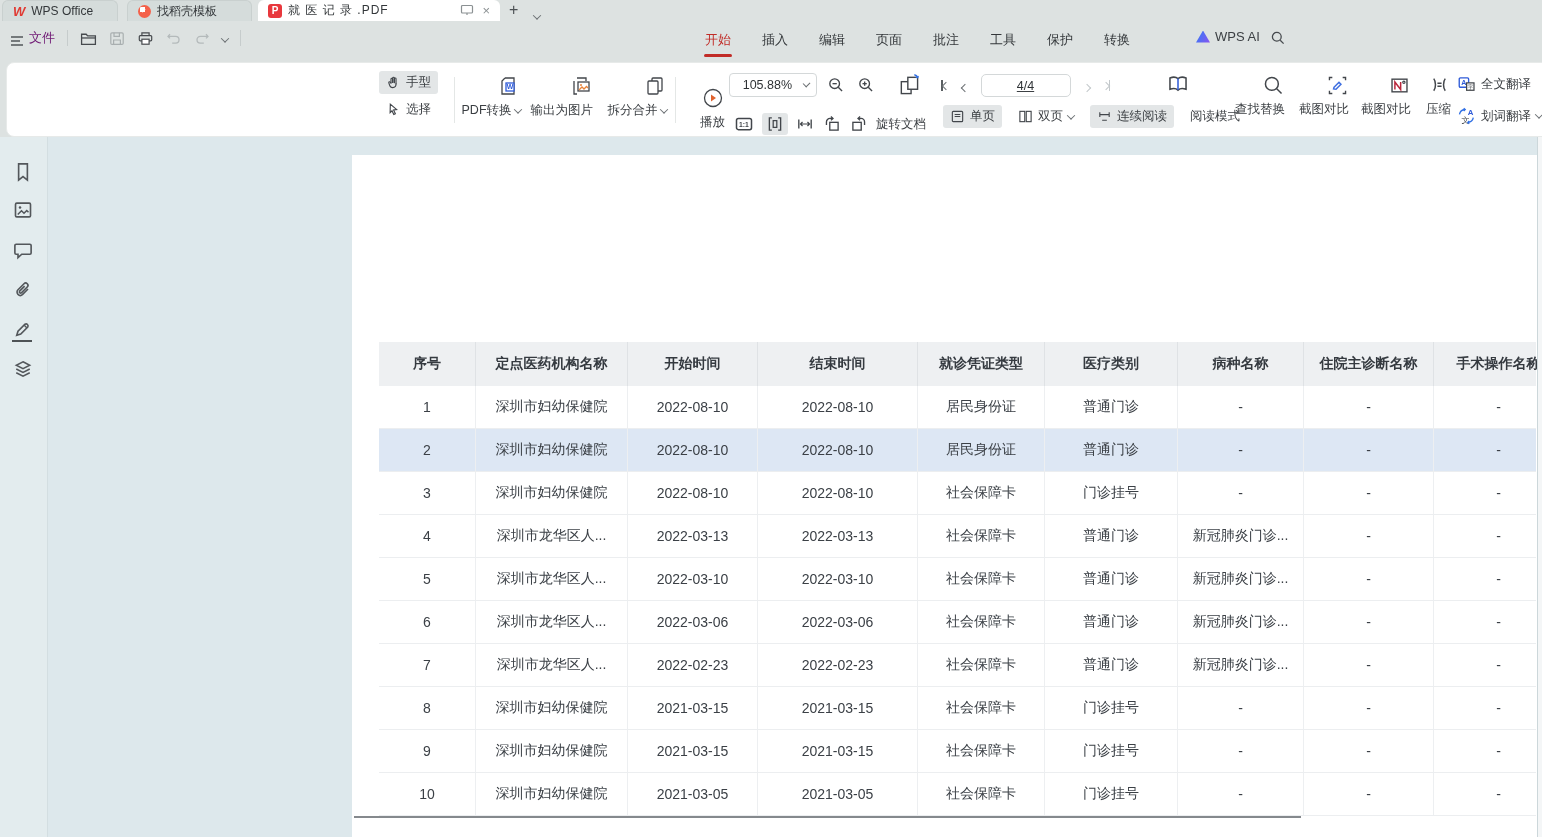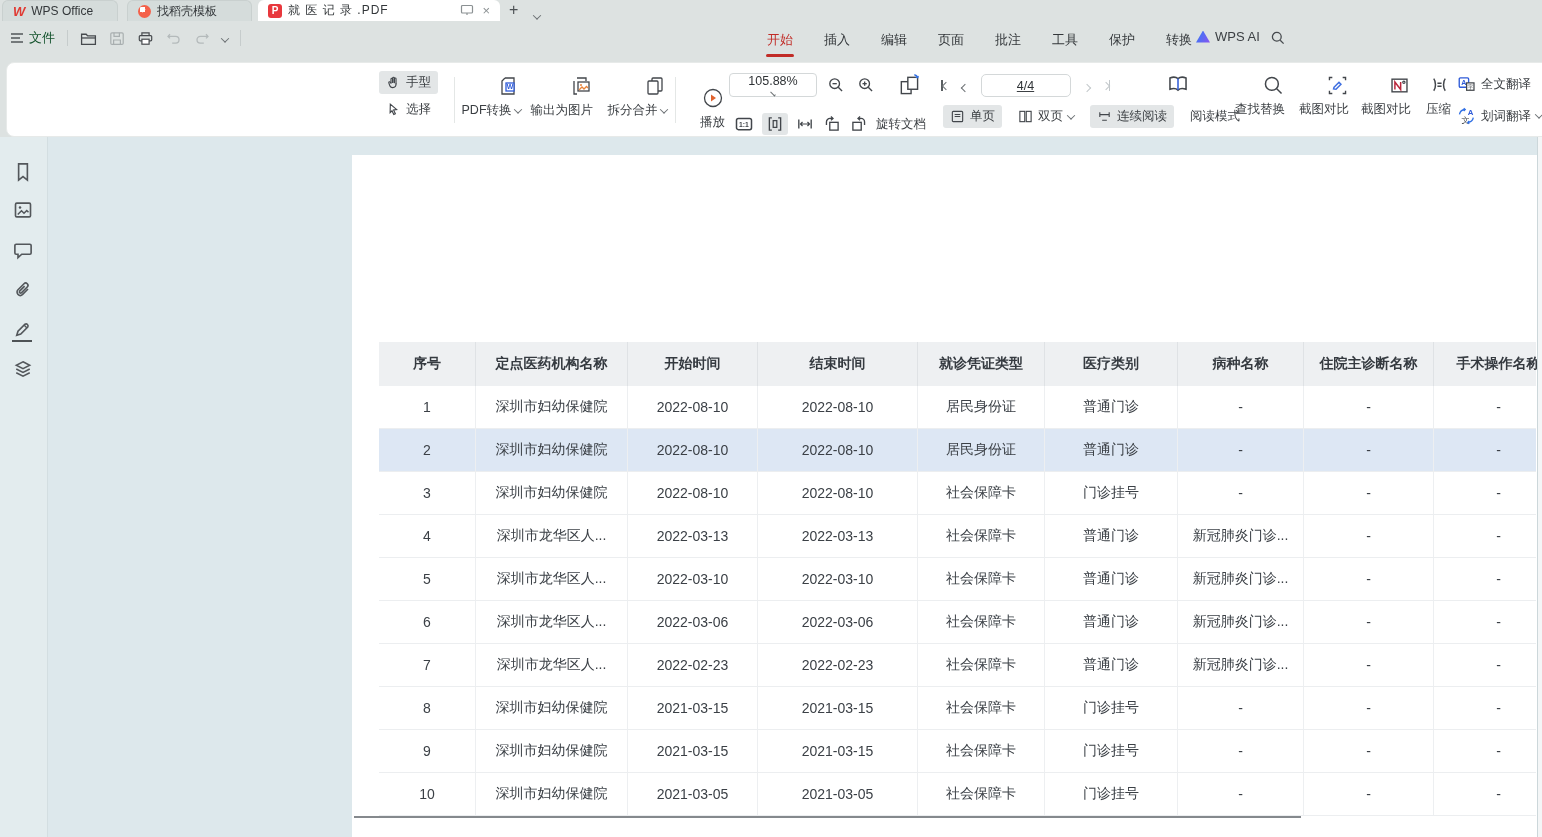--- a/index.html
+++ b/index.html
@@ -19,23 +19,23 @@
   .dk-logo { width:13px; height:13px; border-radius:50%;
     background:radial-gradient(circle at 35% 35%, #ffffff 0 24%, #f4614a 25% 100%); }
   .pdf-logo { width:14px; height:14px; border-radius:3px; background:#e8383d; color:#fff;
     font-size:10px; font-weight:bold; display:flex; align-items:center; justify-content:center; }
   .tab-x { color:#8b9193; font-size:13px; line-height:1; }
   .tabbar-btn { position:absolute; top:1px; font-size:16px; color:#4c5154; }
 
   
   .menurow { position:absolute; left:0; top:21px; right:0; height:41px; background:#dde2e1; }
   .filetools { position:absolute; left:10px; top:8px; display:flex; align-items:center; gap:12px; }
-  .filebtn { display:flex; align-items:center; gap:5px; font-size:13px; color:#14532d; }
+  .filebtn { display:flex; align-items:flex-end; gap:5px; font-size:13px; color:#701a75; }
   .vsep { width:1px; height:16px; background:#c6cccc; }
-  .menus { position:absolute; left:766px; top:6px; display:flex; gap:29px; font-size:13px; }
+  .menus { position:absolute; left:704px; top:6px; display:flex; gap:29px; font-size:13px; }
   .menu-item { position:relative; padding:4px 1px; color:#33373a; white-space:nowrap; }
   .menu-item.active { color:#c12c27; }
   .menu-item.active::after { content:""; position:absolute; left:0; right:0; bottom:-4px;
     height:3px; border-radius:2px; background:#c12c27; }
   .wpsai { position:absolute; left:1196px; top:8px; display:flex; align-items:center; gap:5px; font-size:13px; }
   .ai-tri { width:14px; height:12px; background:linear-gradient(120deg,#2f7cf6,#8a55f0);
     clip-path:polygon(50% 0,100% 100%,0 100%); }
   .menu-search { position:absolute; left:1270px; top:9px; }
 
   
@@ -47,21 +47,21 @@
   .tlabel { font-size:12.5px; color:#3a3e42; white-space:nowrap; }
   .tgroup { position:absolute; display:flex; flex-direction:column; align-items:flex-end; gap:4px; }
   .tsep { position:absolute; top:14px; width:1px; height:46px; background:#e4e7e6; }
   .chv { display:inline-block; width:6px; height:6px; border-right:1.4px solid #6b7073;
     border-bottom:1.4px solid #6b7073; transform:rotate(45deg) translate(-1px,-1px); }
   .chv.lt { transform:rotate(135deg); } .chv.rt { transform:rotate(-45deg); }
   .chv.dis { border-color:#c3c8cb; }
   .navbar { width:1.5px; height:11px; background:#5a5f62; display:inline-block; }
   .navbar.dis { background:#c3c8cb; }
   .zoombox { display:flex; align-items:center; width:88px; height:24px; border:1px solid #d4d8d9;
-    border-radius:4px; padding:0 7px; gap:6px; background:#fff;flex-direction:column; }
+    border-radius:4px; padding:0 7px; gap:6px; background:#fff; }
   .zoombox input, .pagebox input { border:none; outline:none; width:100%; text-align:center;
     font-size:12.5px; color:#2f3336; font-family:inherit; background:transparent; }
   .pagebox { width:90px; height:23px; border:1px solid #d4d8d9; border-radius:5px;
     display:flex; align-items:center;text-decoration:underline; }
   svg.ic { display:block; }
 
   
   .workspace { position:absolute; left:0; top:137px; right:0; bottom:0; background:#dde8ec; }
   .sidestrip { position:absolute; left:0; top:0; width:48px; bottom:0; background:#e3ecee;
     border-right:1px solid #d3dee1; }

